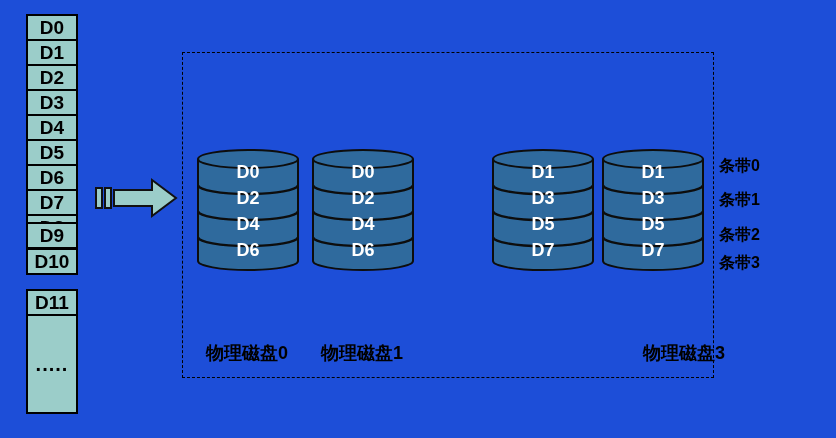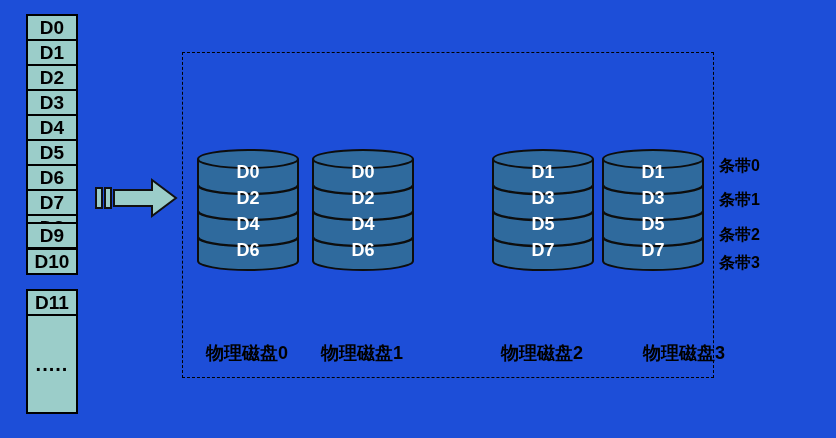--- a/index.html
+++ b/index.html
@@ -114,21 +114,20 @@
     <path class="disk-divider" d="M1,88 A50,9 0 0 0 101,88"></path>
     <ellipse class="disk-top" cx="51" cy="10" rx="50" ry="9"></ellipse>
     <text class="disk-seg-text" x="51" y="29">D1</text>
     <text class="disk-seg-text" x="51" y="55">D3</text>
     <text class="disk-seg-text" x="51" y="81">D5</text>
     <text class="disk-seg-text" x="51" y="107">D7</text>
   </svg>
 
   <div class="disk-label" style="left:187px">物理磁盘0</div>
   <div class="disk-label" style="left:302px">物理磁盘1</div>
-  <div class="disk-label" style="left:482px">物理磁盘2</div>
   <div class="disk-label" style="left:624px">物理磁盘3</div>
 
   <div class="stripe-label" style="top:157px">条带0</div>
   <div class="stripe-label" style="top:191px">条带1</div>
   <div class="stripe-label" style="top:226px">条带2</div>
   <div class="stripe-label" style="top:254px">条带3</div>
 
 </div>
 
 </body></html>

